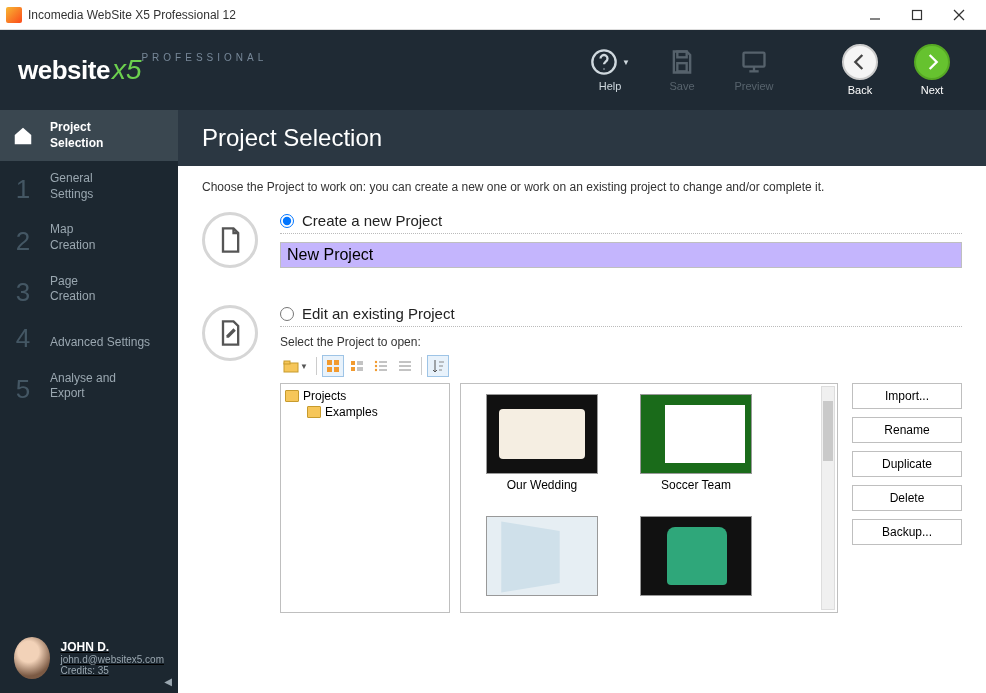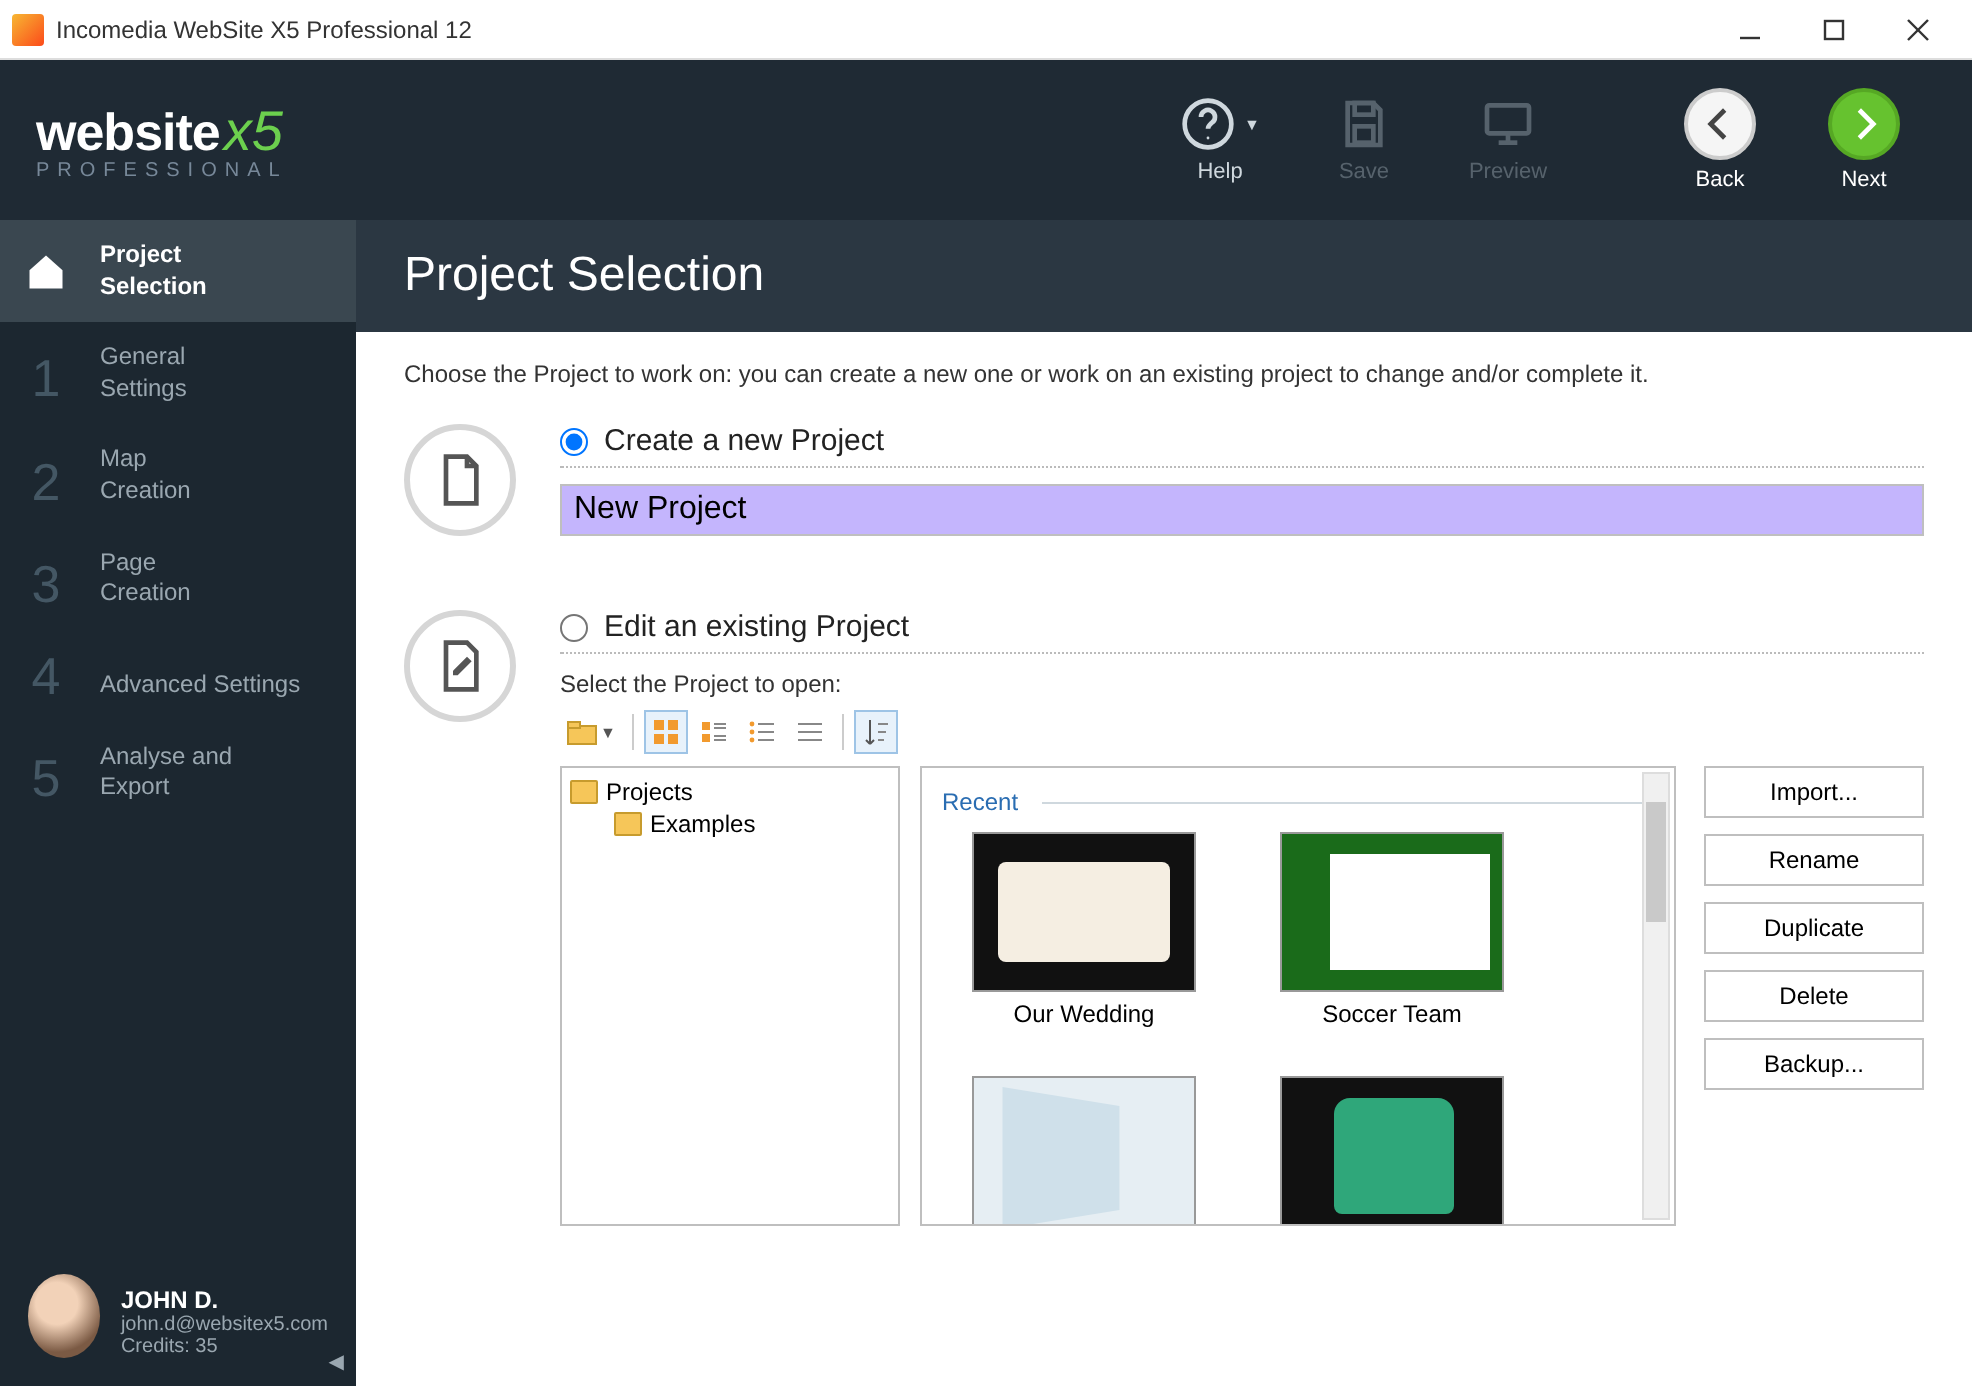--- a/index.html
+++ b/index.html
@@ -8,21 +8,21 @@
 
 .titlebar { height: 30px; background: #fff; border-bottom: 1px solid #ddd; display: flex; align-items: center; padding: 0 6px; }
 .titlebar .app-icon { width: 16px; height: 16px; background: linear-gradient(135deg,#f7b733,#fc4a1a); border-radius: 2px; margin-right: 6px; }
 .titlebar .title { font-size: 12px; color: #333; }
 .titlebar .spacer { flex: 1; }
 .titlebar .winbtn { width: 42px; height: 28px; display: flex; align-items: center; justify-content: center; cursor: pointer; }
 .titlebar .winbtn svg { width: 12px; height: 12px; stroke: #333; stroke-width: 1.2; fill: none; }
 
 
 .header { height: 80px; background: #1f2a34; display: flex; align-items: center; padding: 0 18px; }
-.logo { display: flex; flex-direction: column; }
+.logo { display: flex; flex-direction: row; }
 .logo .brand { display: flex; align-items: baseline; }
 .logo .brand .w { color: #fff; font-size: 26px; font-weight: 700; letter-spacing: -0.5px; }
 .logo .brand .x5 { color: #6cd04e; font-size: 28px; font-weight: 300; font-style: italic; margin-left: 2px; }
 .logo .prof { color: #789; font-size: 10px; letter-spacing: 4px; margin-top: -2px; }
 .header-spacer { flex: 1; }
 .hbtn { display: flex; flex-direction: column; align-items: center; justify-content: center; width: 72px; height: 70px; color: #9aa7b0; cursor: pointer; font-size: 11px; gap: 4px; }
 .hbtn.inactive { opacity: 0.45; }
 .hbtn svg { width: 28px; height: 28px; stroke: currentColor; fill: none; stroke-width: 2; }
 .hbtn.help { color: #cfd8de; }
 .hcircle { width: 36px; height: 36px; border-radius: 50%; display: flex; align-items: center; justify-content: center; }
@@ -37,21 +37,21 @@
 
 .body { display: flex; height: calc(100% - 110px); }
 .sidebar { width: 178px; background: #1c2730; display: flex; flex-direction: column; position: relative; }
 .sbitem { display: flex; align-items: flex-end; padding: 10px 12px 10px 10px; gap: 14px; cursor: pointer; }
 .sbitem .num { width: 26px; font-size: 26px; font-weight: 300; color: #445764; line-height: 1; text-align: center; }
 .sbitem .num svg { width: 22px; height: 22px; fill: #8a97a0; }
 .sbitem .txt { font-size: 12px; color: #9aa7b0; line-height: 1.3; }
 .sbitem.active { background: #3a4750; }
 .sbitem.active .txt { color: #fff; font-weight: 600; }
 .sbitem.active .num svg { fill: #fff; }
-.sidebar-footer { margin-top: auto; padding: 14px; display: flex; gap: 10px; align-items: flex-end; }
+.sidebar-footer { margin-top: auto; padding: 14px; display: flex; gap: 10px; align-items: center; text-decoration: underline; }
 .avatar { width: 42px; height: 42px; border-radius: 50%; background: radial-gradient(circle at 40% 35%, #f2d2b8 0 30%, #7b5a44 70%); }
 .userinfo { font-size: 10px; color: #9aa7b0; }
 .userinfo .name { color: #fff; font-weight: 700; font-size: 12px; }
 .sidebar-caret { position: absolute; right: 6px; bottom: 6px; font-size: 10px; color: #9aa7b0; }
 
 
 .main { flex: 1; display: flex; flex-direction: column; background: #fff; }
 .page-title-bar { background: #2b3742; color: #fff; padding: 14px 24px; font-size: 24px; font-weight: 300; }
 .page-desc { padding: 14px 24px 0 24px; font-size: 12px; color: #333; }
 
@@ -318,21 +318,20 @@
                 <div class="tree-row">
                     <div class="folder"></div>
                     <span>Projects</span>
                   </div>
                 <div class="tree-row child">
                     <div class="folder"></div>
                     <span>Examples</span>
                   </div>
               </div>
               <div class="gallery">
-                <div class="group-label">Recent</div>
                 <div class="thumbs">
                   <div class="thumb"><div class="img wedding"></div><span>Our Wedding</span></div>
                   <div class="thumb"><div class="img soccer"></div><span>Soccer Team</span></div>
                   <div class="thumb">
                       <div class="img example"></div>
                     </div>
                   <div class="thumb">
                       <div class="img game"></div>
                     </div>
                 </div>

